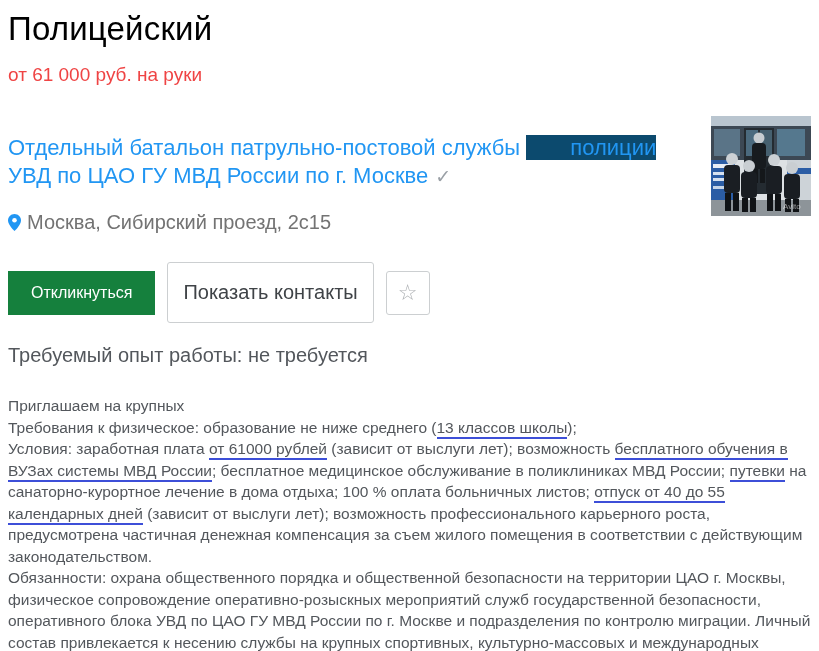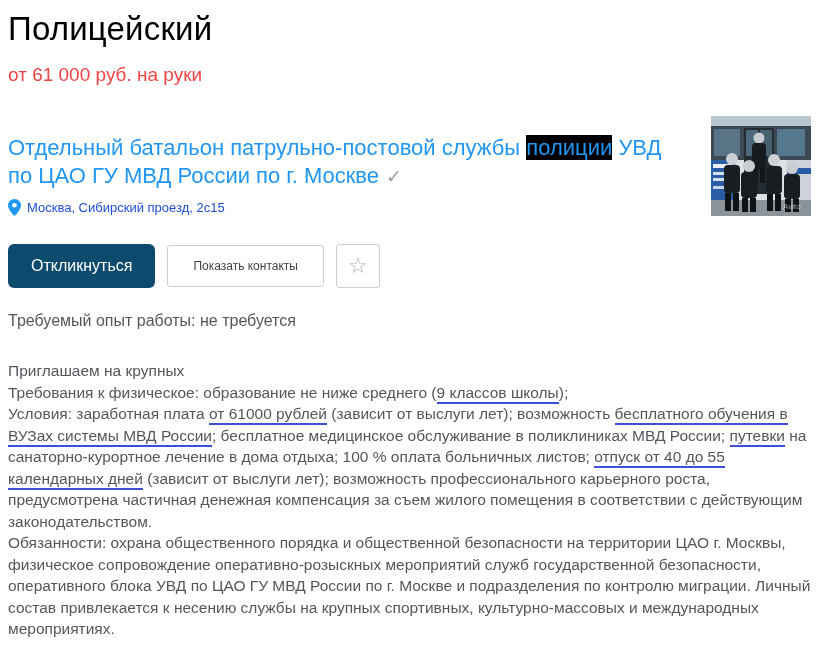--- a/index.html
+++ b/index.html
@@ -34,31 +34,31 @@
 
   .company-link {
     font-size: 22px;
     line-height: 27px;
     font-weight: 500;
     color: #2196f3;
     text-decoration: none;
     cursor: pointer;
     display: inline;
   }
-  .company-highlight { background: #000000; }
+  .company-highlight { background: #0c4a6e; padding-left: 44px; }
   .verified-check {
     color: #9aa0a6;
     font-size: 19px;
     margin-left: 7px;
     font-weight: 400;
   }
   .company-address {
-    margin-top: 10px;
-    font-size: 13px;
-    color: #1d4ed8;
+    margin-top: 22px;
+    font-size: 20px;
+    color: #737373;
     display: flex;
     align-items: center;
     cursor: pointer;
   }
   .pin-icon { margin-right: 6px; display: inline-flex; }
 
   .company-photo {
     width: 100px; height: 100px;
     flex: 0 0 100px;
     overflow: hidden;
@@ -66,56 +66,56 @@
   }
 
   .actions-row {
     margin-top: 28px;
     display: flex;
     align-items: center;
   }
   .apply-button {
     height: 44px;
     padding: 0 23px;
-    background: #0c4a6e;
+    background: #15803d;
     color: #ffffff;
     border: none;
-    border-radius: 6px;
+    border-radius: 0;
     font-size: 16px;
     font-family: inherit;
     cursor: pointer;
   }
   .contacts-button {
-    height: 42px;
+    height: 61px;
     margin-left: 12px;
-    padding: 0 25px;
+    padding: 0 15px;
     background: #ffffff;
     color: #3f4347;
     border: 1px solid #cccfd1;
     border-radius: 3px;
-    font-size: 12px;
+    font-size: 20px;
     font-family: inherit;
     cursor: pointer;
   }
   .favorite-button {
     height: 44px; width: 44px;
     margin-left: 12px;
     background: #ffffff;
     border: 1px solid #cccfd1;
     border-radius: 3px;
     color: #aeb1b4;
     font-size: 22px;
     line-height: 1;
     cursor: pointer;
     display: flex; align-items: center; justify-content: center;
   }
 
   .vacancy-meta {
     margin-top: 20px;
-    font-size: 16px;
+    font-size: 20px;
     line-height: 25px;
     color: #53575c;
   }
 
   .vacancy-description {
     margin-top: 27px;
     font-size: 15.5px;
     line-height: 21.5px;
     color: #53575c;
     width: 805px;
@@ -219,18 +219,18 @@
         <span>☆</span>
       </button>
   </div>
 
   <div class="vacancy-meta">
     <div>Требуемый опыт работы: не требуется</div>
   </div>
 
   <div class="vacancy-description">
       <p><span>Приглашаем на крупных</span></p>
-      <p><span>Требования к физическое: образование не ниже среднего (</span><span class="marked">9 классов школы</span><span>);</span></p>
+      <p><span>Требования к физическое: образование не ниже среднего (</span><span class="marked">13 классов школы</span><span>);</span></p>
       <p><span>Условия: заработная плата </span><span class="marked">от 61000 рублей</span><span> (зависит от выслуги лет); возможность </span><span class="marked">бесплатного обучения в ВУЗах системы МВД России</span><span>; бесплатное медицинское обслуживание в поликлиниках МВД России; </span><span class="marked">путевки</span><span> на санаторно-курортное лечение в дома отдыха; 100 % оплата больничных листов; </span><span class="marked">отпуск от 40 до 55 календарных дней</span><span> (зависит от выслуги лет); возможность профессионального карьерного роста, предусмотрена частичная денежная компенсация за съем жилого помещения в соответствии с действующим законодательством.</span></p>
       <p><span>Обязанности: охрана общественного порядка и общественной безопасности на территории ЦАО г. Москвы, физическое сопровождение оперативно-розыскных мероприятий служб государственной безопасности, оперативного блока УВД по ЦАО ГУ МВД России по г. Москве и подразделения по контролю миграции. Личный состав привлекается к несению службы на крупных спортивных, культурно-массовых и международных мероприятиях.</span></p>
     </div>
 
 </div>
 
 </body></html>

